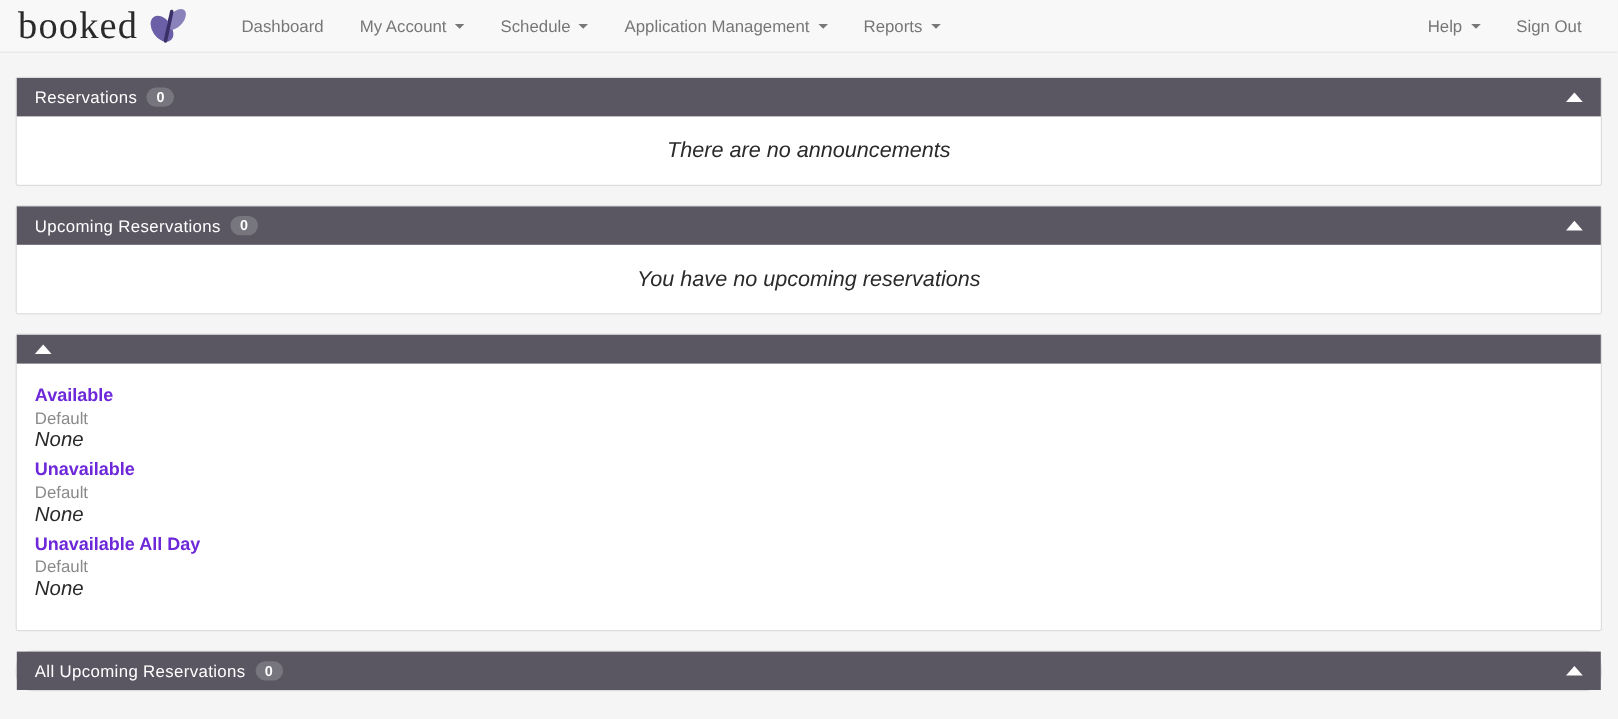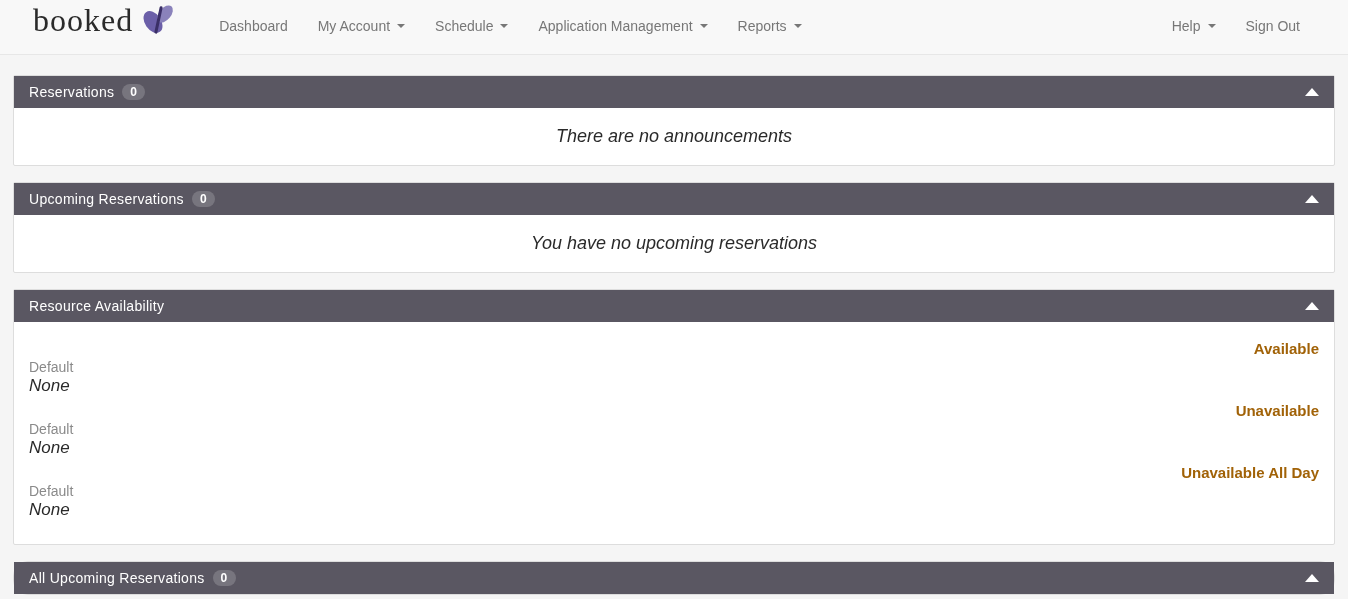--- a/index.html
+++ b/index.html
@@ -8,24 +8,24 @@
     font-size: 14px;
     background: #f5f5f5;
     color: #333;
     width: 1348px;
   }
 
   
   .navbar {
     background: #f8f8f8;
     border-bottom: 1px solid #e7e7e7;
-    height: 55px;
-    display: flex;
-    align-items: flex-start;
-    padding: 0 33px;
+    height: 44px;
+    display: flex;
+    align-items: center;
+    padding: 0 15px;
   }
   .navbar-brand {
     display: flex;
     align-items: center;
     padding-right: 25px;
     cursor: pointer;
   }
   .brand-text {
     font-family: Georgia, serif;
     font-size: 32px;
@@ -98,23 +98,22 @@
     text-align: center;
     font-style: italic;
     font-size: 18px;
     color: #2a2a2a;
   }
 
   .ra-group { margin-bottom: 6px; }
   .ra-title {
     font-weight: bold;
     font-size: 15px;
-    color: #a16207;
+    color: #6d28d9;
     margin-bottom: 2px;
-    text-align: right;
   }
   .ra-sub {
     color: #8a8a8a;
     font-size: 14px;
     margin-bottom: 1px;
   }
   .ra-none {
     font-style: italic;
     font-size: 17px;
     color: #2a2a2a;
@@ -193,23 +192,20 @@
       </div>
       <span class="chevron-up"></span>
     </div>
     <div class="panel-body">
       <div class="empty-msg">You have no upcoming reservations</div>
     </div>
   </div>
 
   <div class="panel">
     <div class="panel-header">
-      <div class="panel-title">
-        <span>Resource Availability</span>
-      </div>
       <span class="chevron-up"></span>
     </div>
     <div class="panel-body">
       <div class="ra-group">
         <div class="ra-title">Available</div>
         <div class="ra-sub">Default</div>
         <div class="ra-none">None</div>
       </div>
       <div class="ra-group">
         <div class="ra-title">Unavailable</div>

